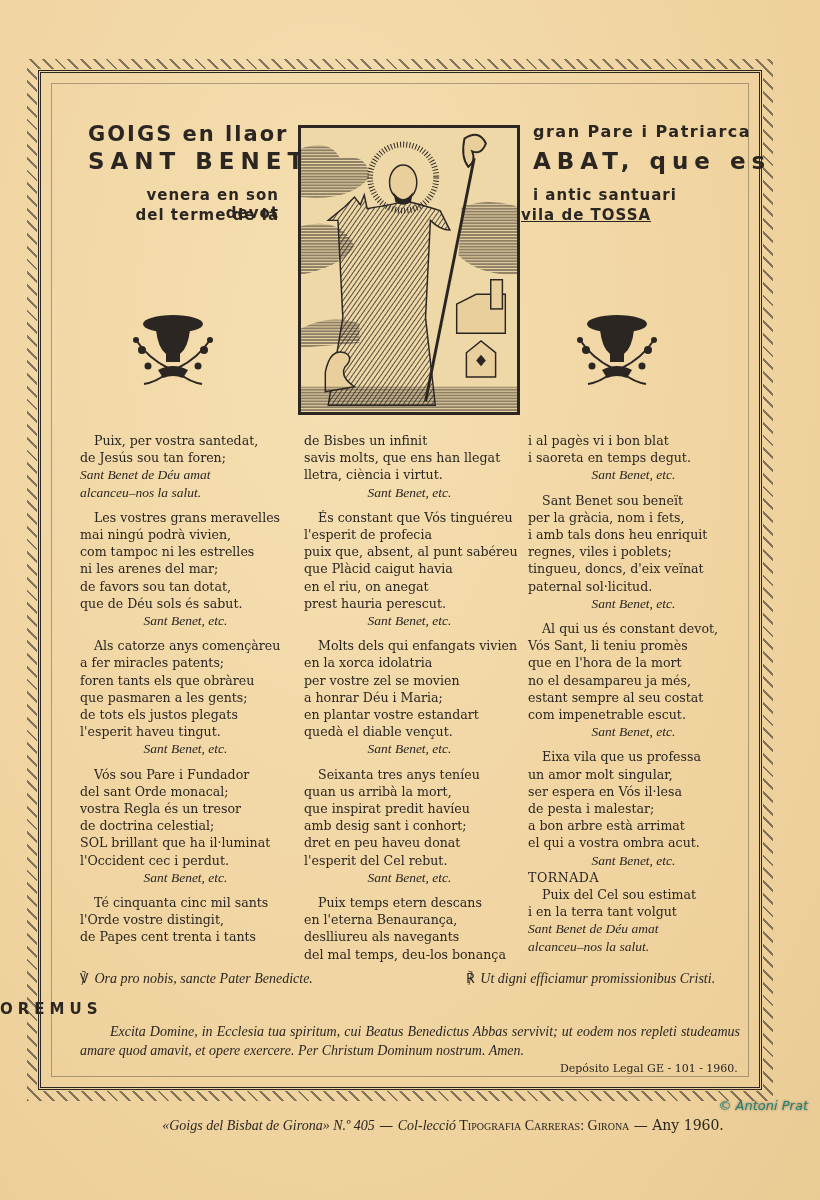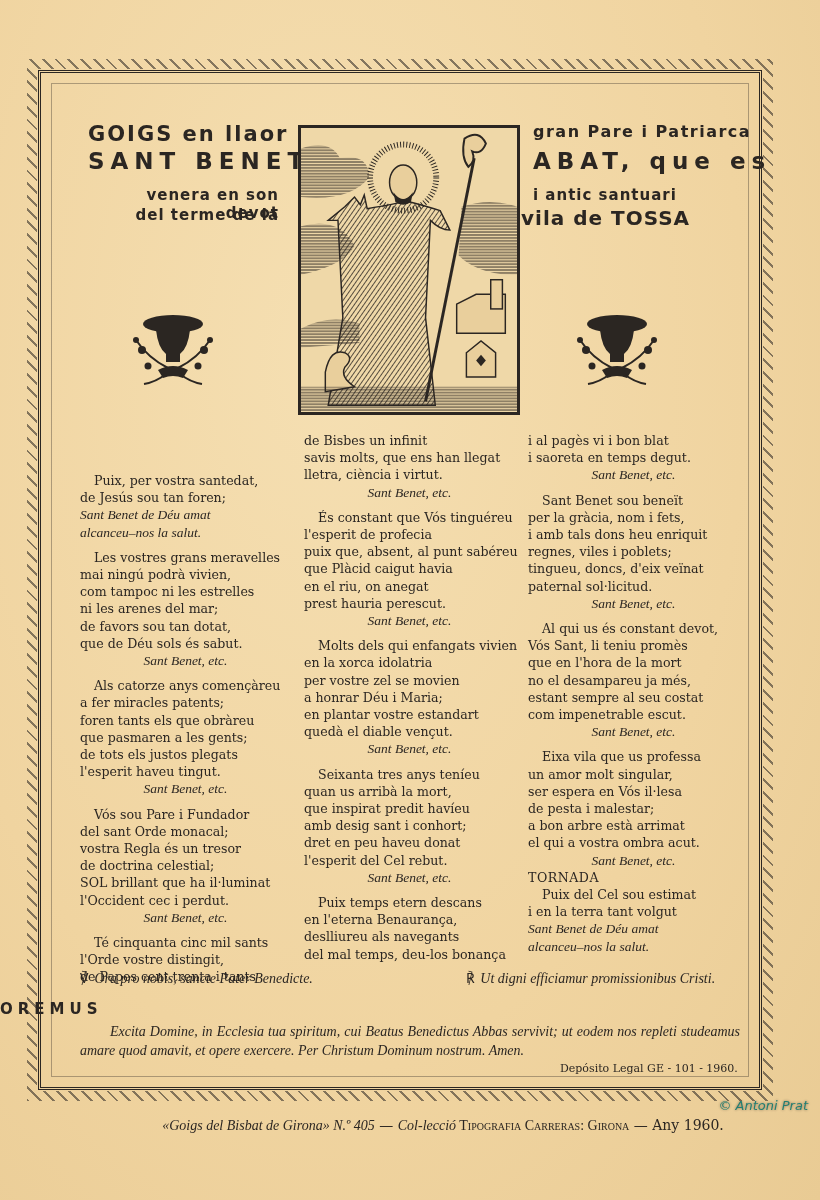--- a/index.html
+++ b/index.html
@@ -23,34 +23,34 @@
   .border-inner { position: absolute; inset: 10px; border: 1px solid #2b2622; opacity: .35; }
 
   .hdr { position: absolute; font-family: "DejaVu Sans", "Liberation Sans", sans-serif; font-weight: bold; color: #2b2622; letter-spacing: 1px; }
   .hdr-l1 { left: 88px; top: 122px; font-size: 21px; letter-spacing: 2px; }
   .hdr-l2 { left: 88px; top: 148px; font-size: 23px; letter-spacing: 6px; }
   .hdr-l3 { left: 134px; top: 186px; font-size: 15px; width: 145px; text-align: right; }
   .hdr-l4 { left: 134px; top: 206px; font-size: 15px; width: 145px; text-align: right; }
   .hdr-r1 { left: 533px; top: 122px; font-size: 16px; letter-spacing: 1.5px; }
   .hdr-r2 { left: 533px; top: 148px; font-size: 23px; letter-spacing: 6px; }
   .hdr-r3 { left: 533px; top: 186px; font-size: 15px; }
-  .hdr-r4 { left: 521px; top: 206px; font-size: 20px; }
+  .hdr-r4 { left: 521px; top: 206px; font-size: 15px; text-decoration: underline; }
 
   .woodcut {
     position: absolute; left: 298px; top: 125px; width: 222px; height: 290px;
     border: 3px solid #2b2622; background: #efd8a8; overflow: hidden;
   }
   .woodcut svg { width: 100%; height: 100%; display: block; }
 
   .vase { position: absolute; width: 90px; height: 80px; top: 310px; }
   .vase-l { left: 128px; }
   .vase-r { left: 572px; }
 
   .col { position: absolute; top: 432px; width: 215px; font-size: 12.6px; line-height: 17.2px; }
-  .col-1 { left: 80px; margin-top: 40px; }
+  .col-1 { left: 80px; }
   .col-2 { left: 304px; }
   .col-3 { left: 528px; }
   .line { white-space: nowrap; }
   .indent { padding-left: 14px; }
   .ital { font-family: "Liberation Serif", "DejaVu Serif", serif; font-style: italic; font-size: 13.5px; }
   .refrain { text-align: center; font-family: "Liberation Serif", serif; font-style: italic; font-size: 13.5px; padding-right: 4px; }
   .gap { height: 8px; }
   .center { text-align: left; letter-spacing: 0.5px; }
 
   .versicle { position: absolute; top: 968px; font-family: "Liberation Serif", serif; font-style: italic; font-size: 14px; }

